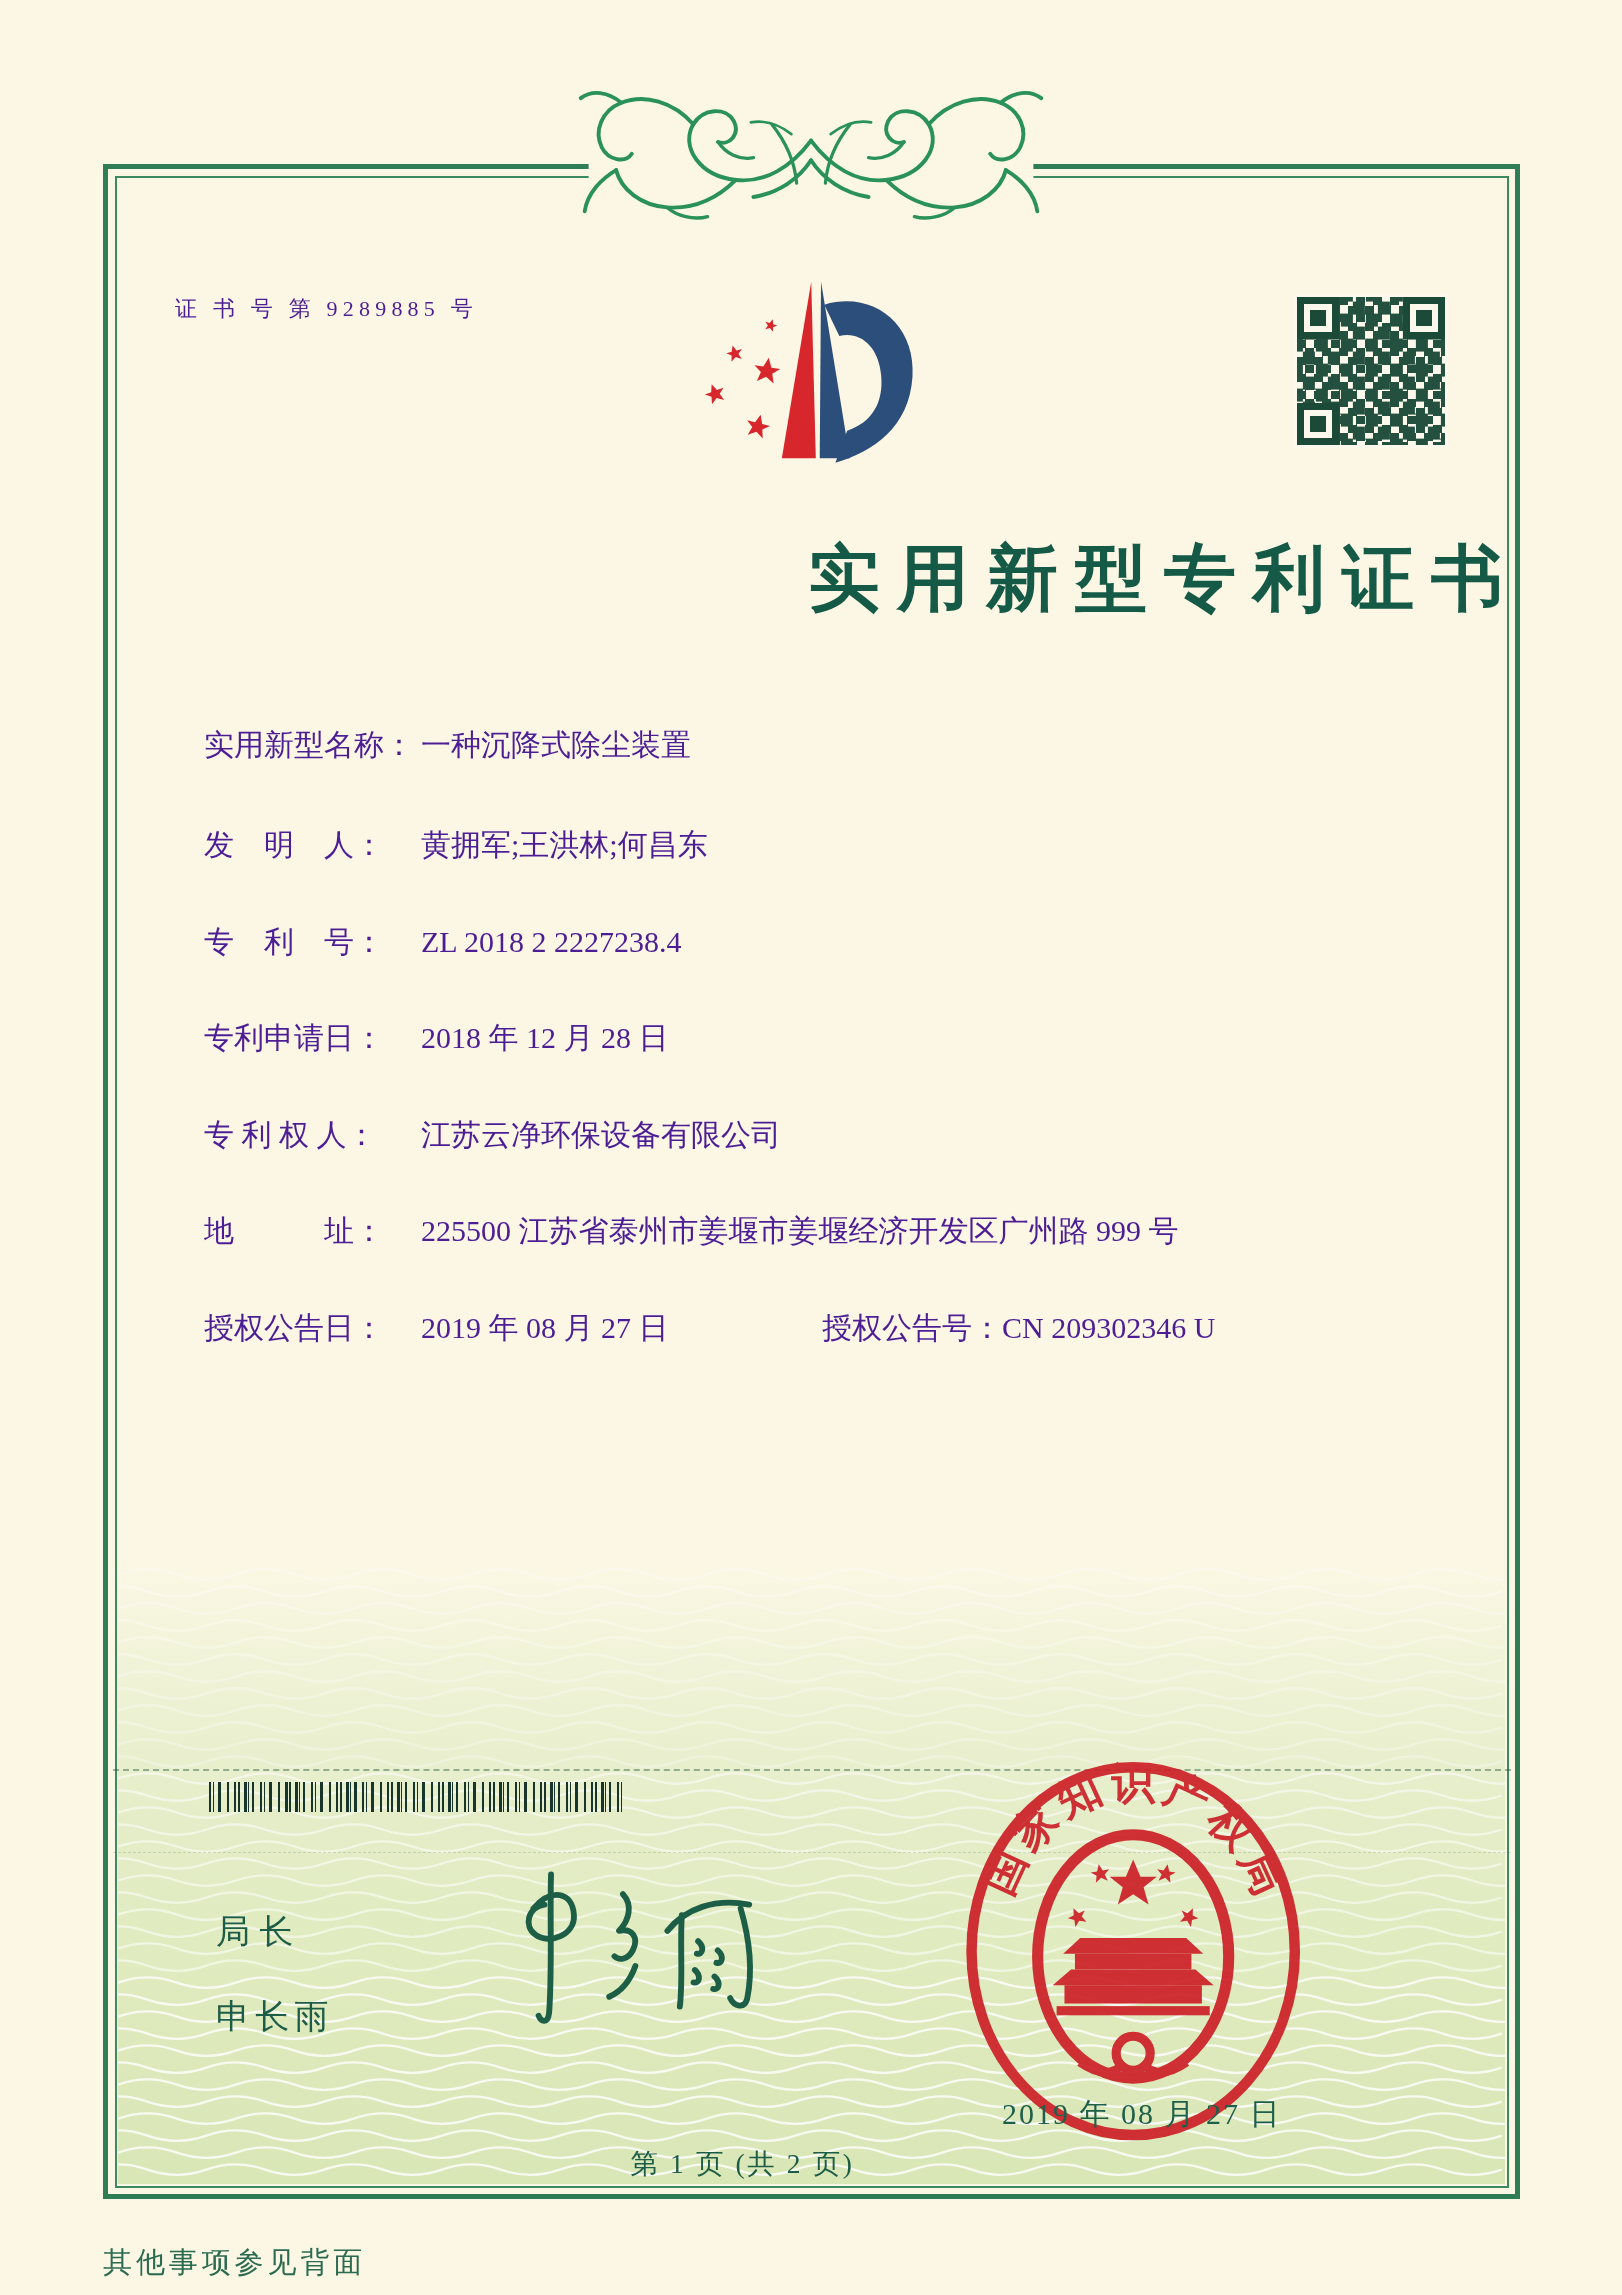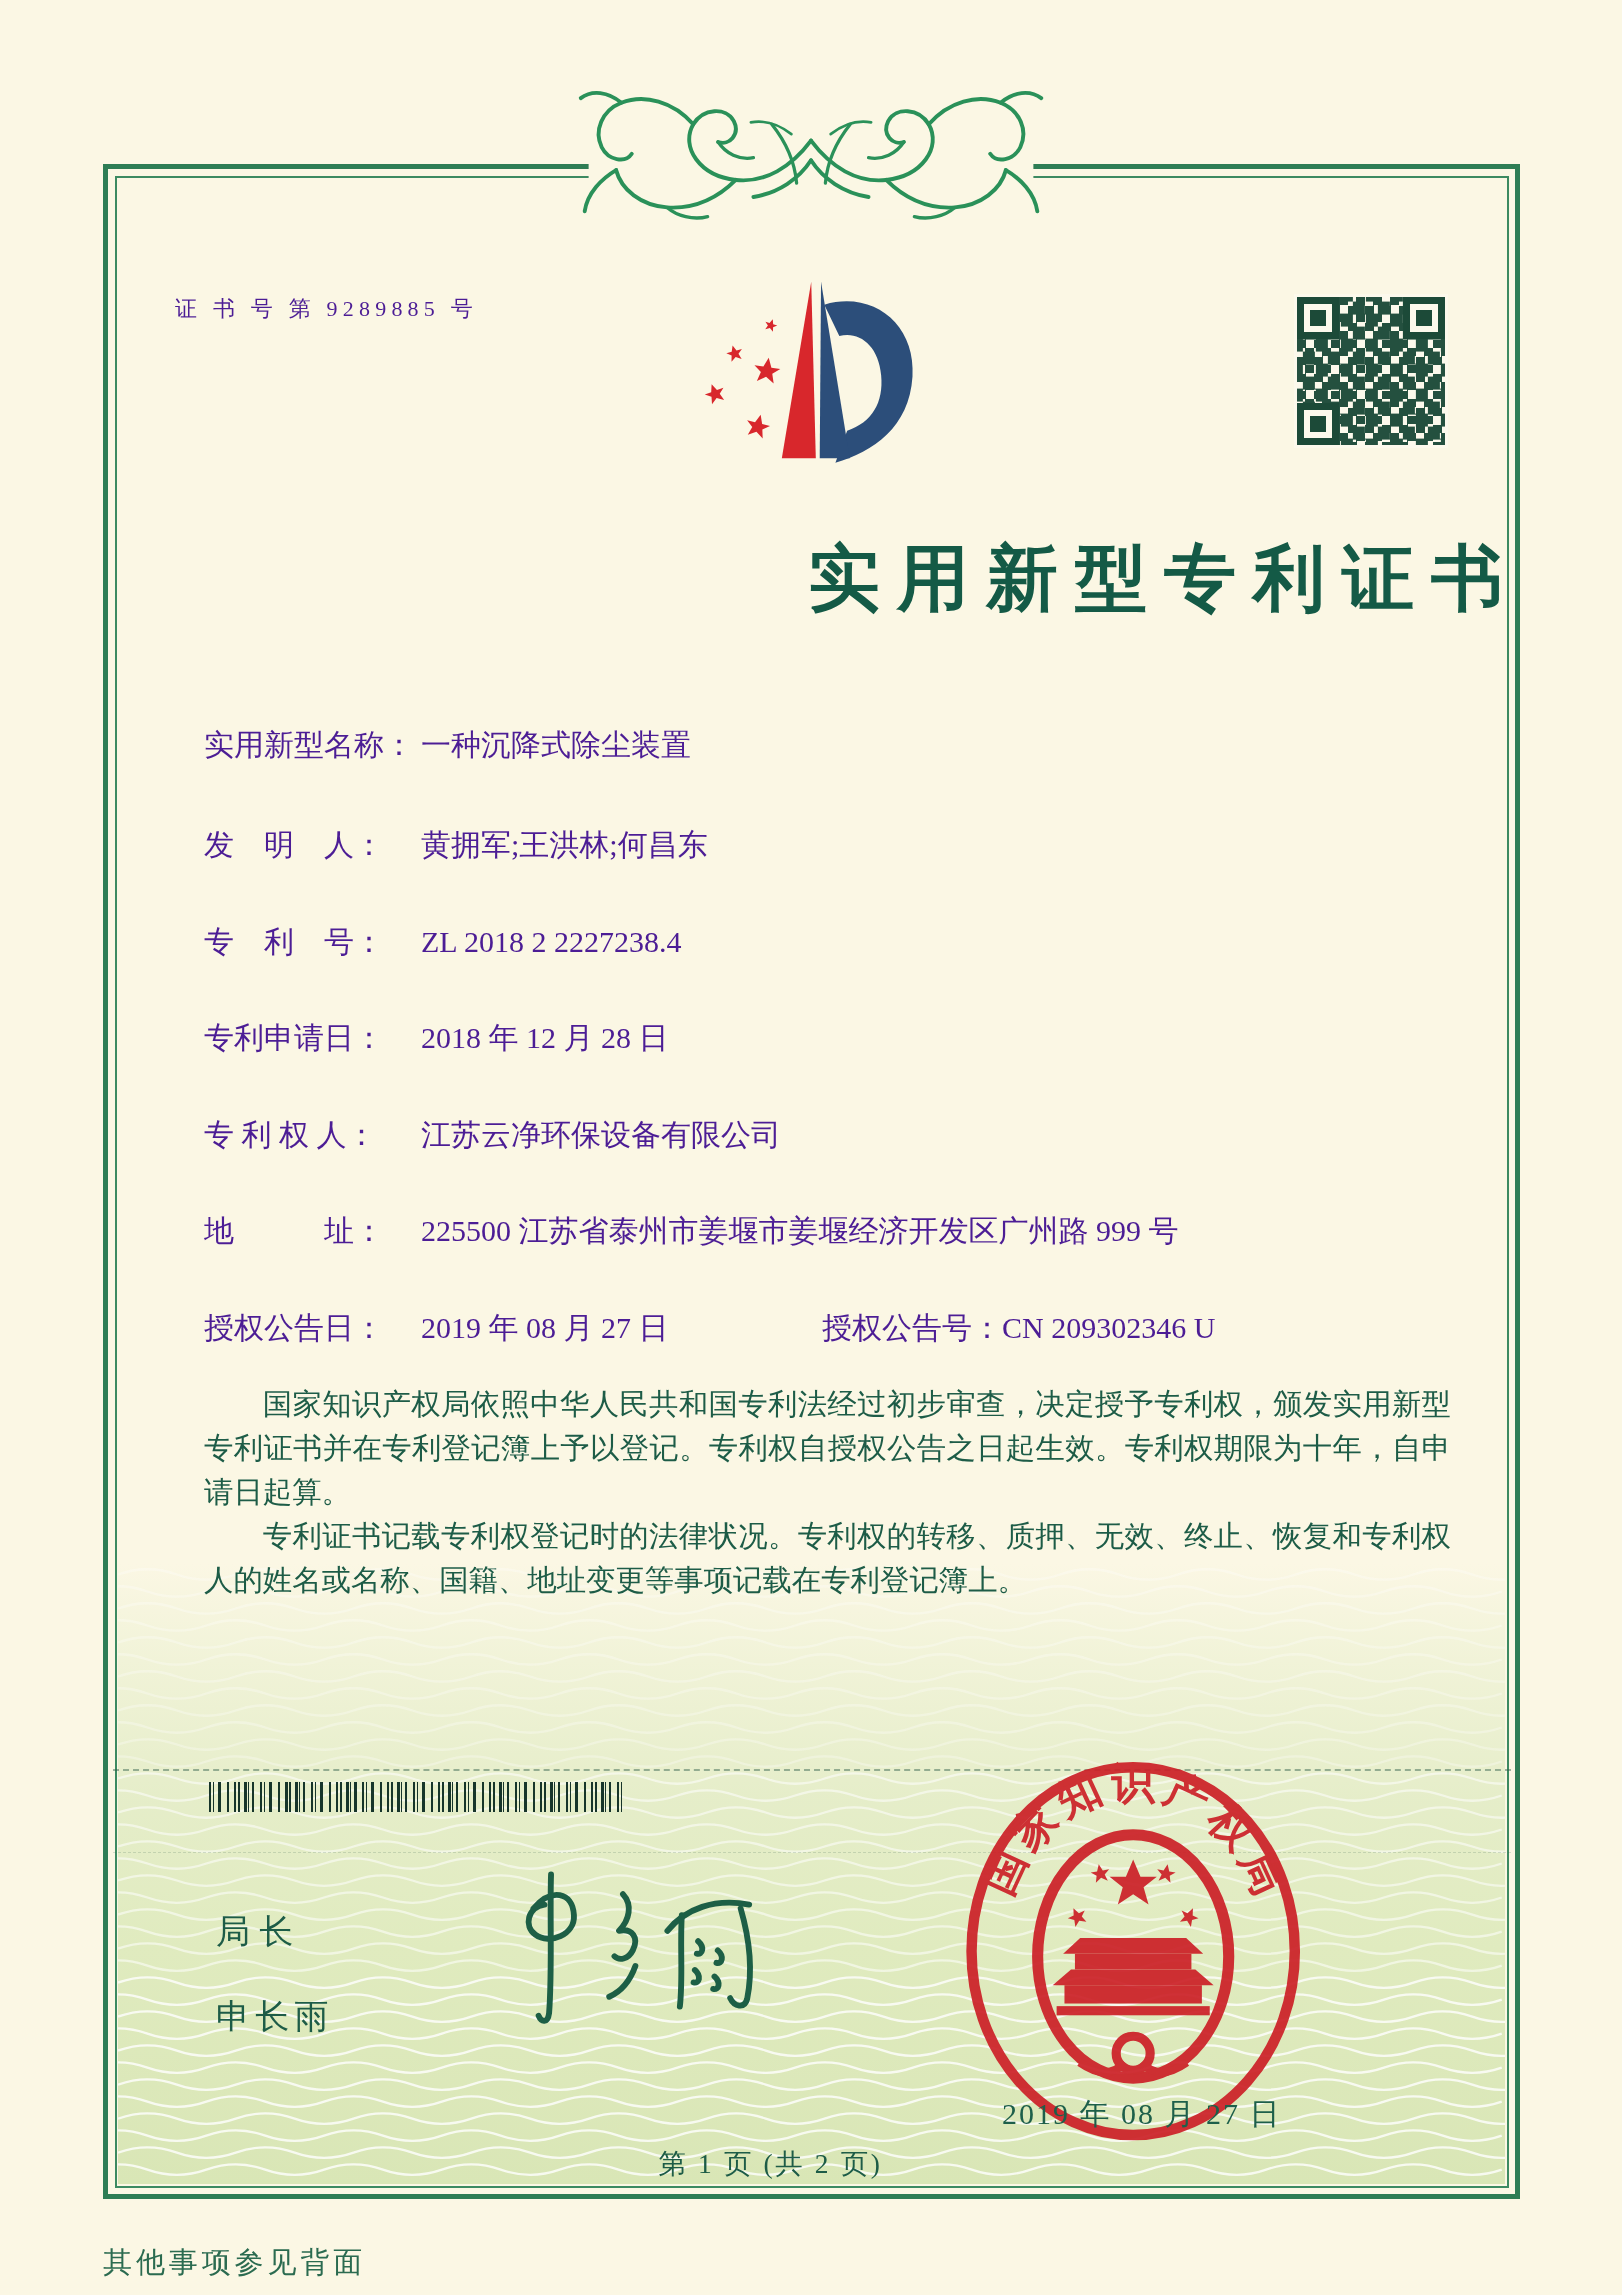--- a/index.html
+++ b/index.html
@@ -58,21 +58,21 @@
       #17352b 17.7px 20px,transparent 20px 21.6px,
       #17352b 21.6px 22px,transparent 22px 25.5px);}
   
   .role{left:216px;top:1909px;font-size:34px;letter-spacing:9.2px;color:#1d5c47;z-index:11;}
   .sname{left:216px;top:1994px;font-size:34px;letter-spacing:5.2px;color:#1d5c47;z-index:11;text-align:center;}
   .sig{left:471px;top:1868px;z-index:11;}
   
   .seal{left:965px;top:1760px;z-index:11;}
   .sealdate{left:1002px;top:2094px;font-size:30px;letter-spacing:2px;color:#1d5f4a;z-index:12;}
   
-  .pfoot{left:103px;top:2146px;width:1279px;text-align:center;font-size:27.5px;letter-spacing:2.6px;color:#1d5c47;z-index:10;padding-left:28px;}
+  .pfoot{left:103px;top:2146px;width:1279px;text-align:center;font-size:27.5px;letter-spacing:2.6px;color:#1d5c47;z-index:10;}
   .bnote{left:103px;top:2243px;width:1417px;text-align:left;font-size:29px;letter-spacing:3.9px;color:#2b6b50;z-index:10;}
   .orn{left:569px;top:62px;z-index:7;}
 </style>
 </head>
 <body>
 
 <div class="page">
 
   <div class="abs band">
     <svg width="1387" height="620" viewBox="0 0 2120 948" preserveAspectRatio="none">
@@ -190,24 +190,20 @@
   <div class="abs field" style="top:1211px">
     <span class="flabel">地　　　址：</span><span class="fvalue">225500 江苏省泰州市姜堰市姜堰经济开发区广州路 999 号</span>
   </div>
   <div class="abs field" style="top:1308px">
     <span class="flabel">授权公告日：</span><span class="fvalue">2019 年 08 月 27 日</span>
     <span class="grant2">
       <span>授权公告号：</span><span>CN 209302346 U</span>
     </span>
   </div>
 
-  <div class="abs paras">
-    <p>国家知识产权局依照中华人民共和国专利法经过初步审查，决定授予专利权，颁发实用新型专利证书并在专利登记簿上予以登记。专利权自授权公告之日起生效。专利权期限为十年，自申请日起算。</p>
-    <p>专利证书记载专利权登记时的法律状况。专利权的转移、质押、无效、终止、恢复和专利权人的姓名或名称、国籍、地址变更等事项记载在专利登记簿上。</p>
-  </div>
 
   <div class="abs dash1"></div>
   <div class="abs dash2"></div>
   <div class="abs barcode"></div>
 
   <div class="abs role">局长</div>
   <div class="abs sname">申长雨</div>
   <svg class="abs sig" width="334" height="170" viewBox="0 0 510 260">
     <g fill="none" stroke="#1d5f46" stroke-width="9" stroke-linecap="round" stroke-linejoin="round">
       <path d="M95,62 C122,30 155,36 157,72 C159,102 120,118 98,102 C80,89 86,60 112,56"></path>

